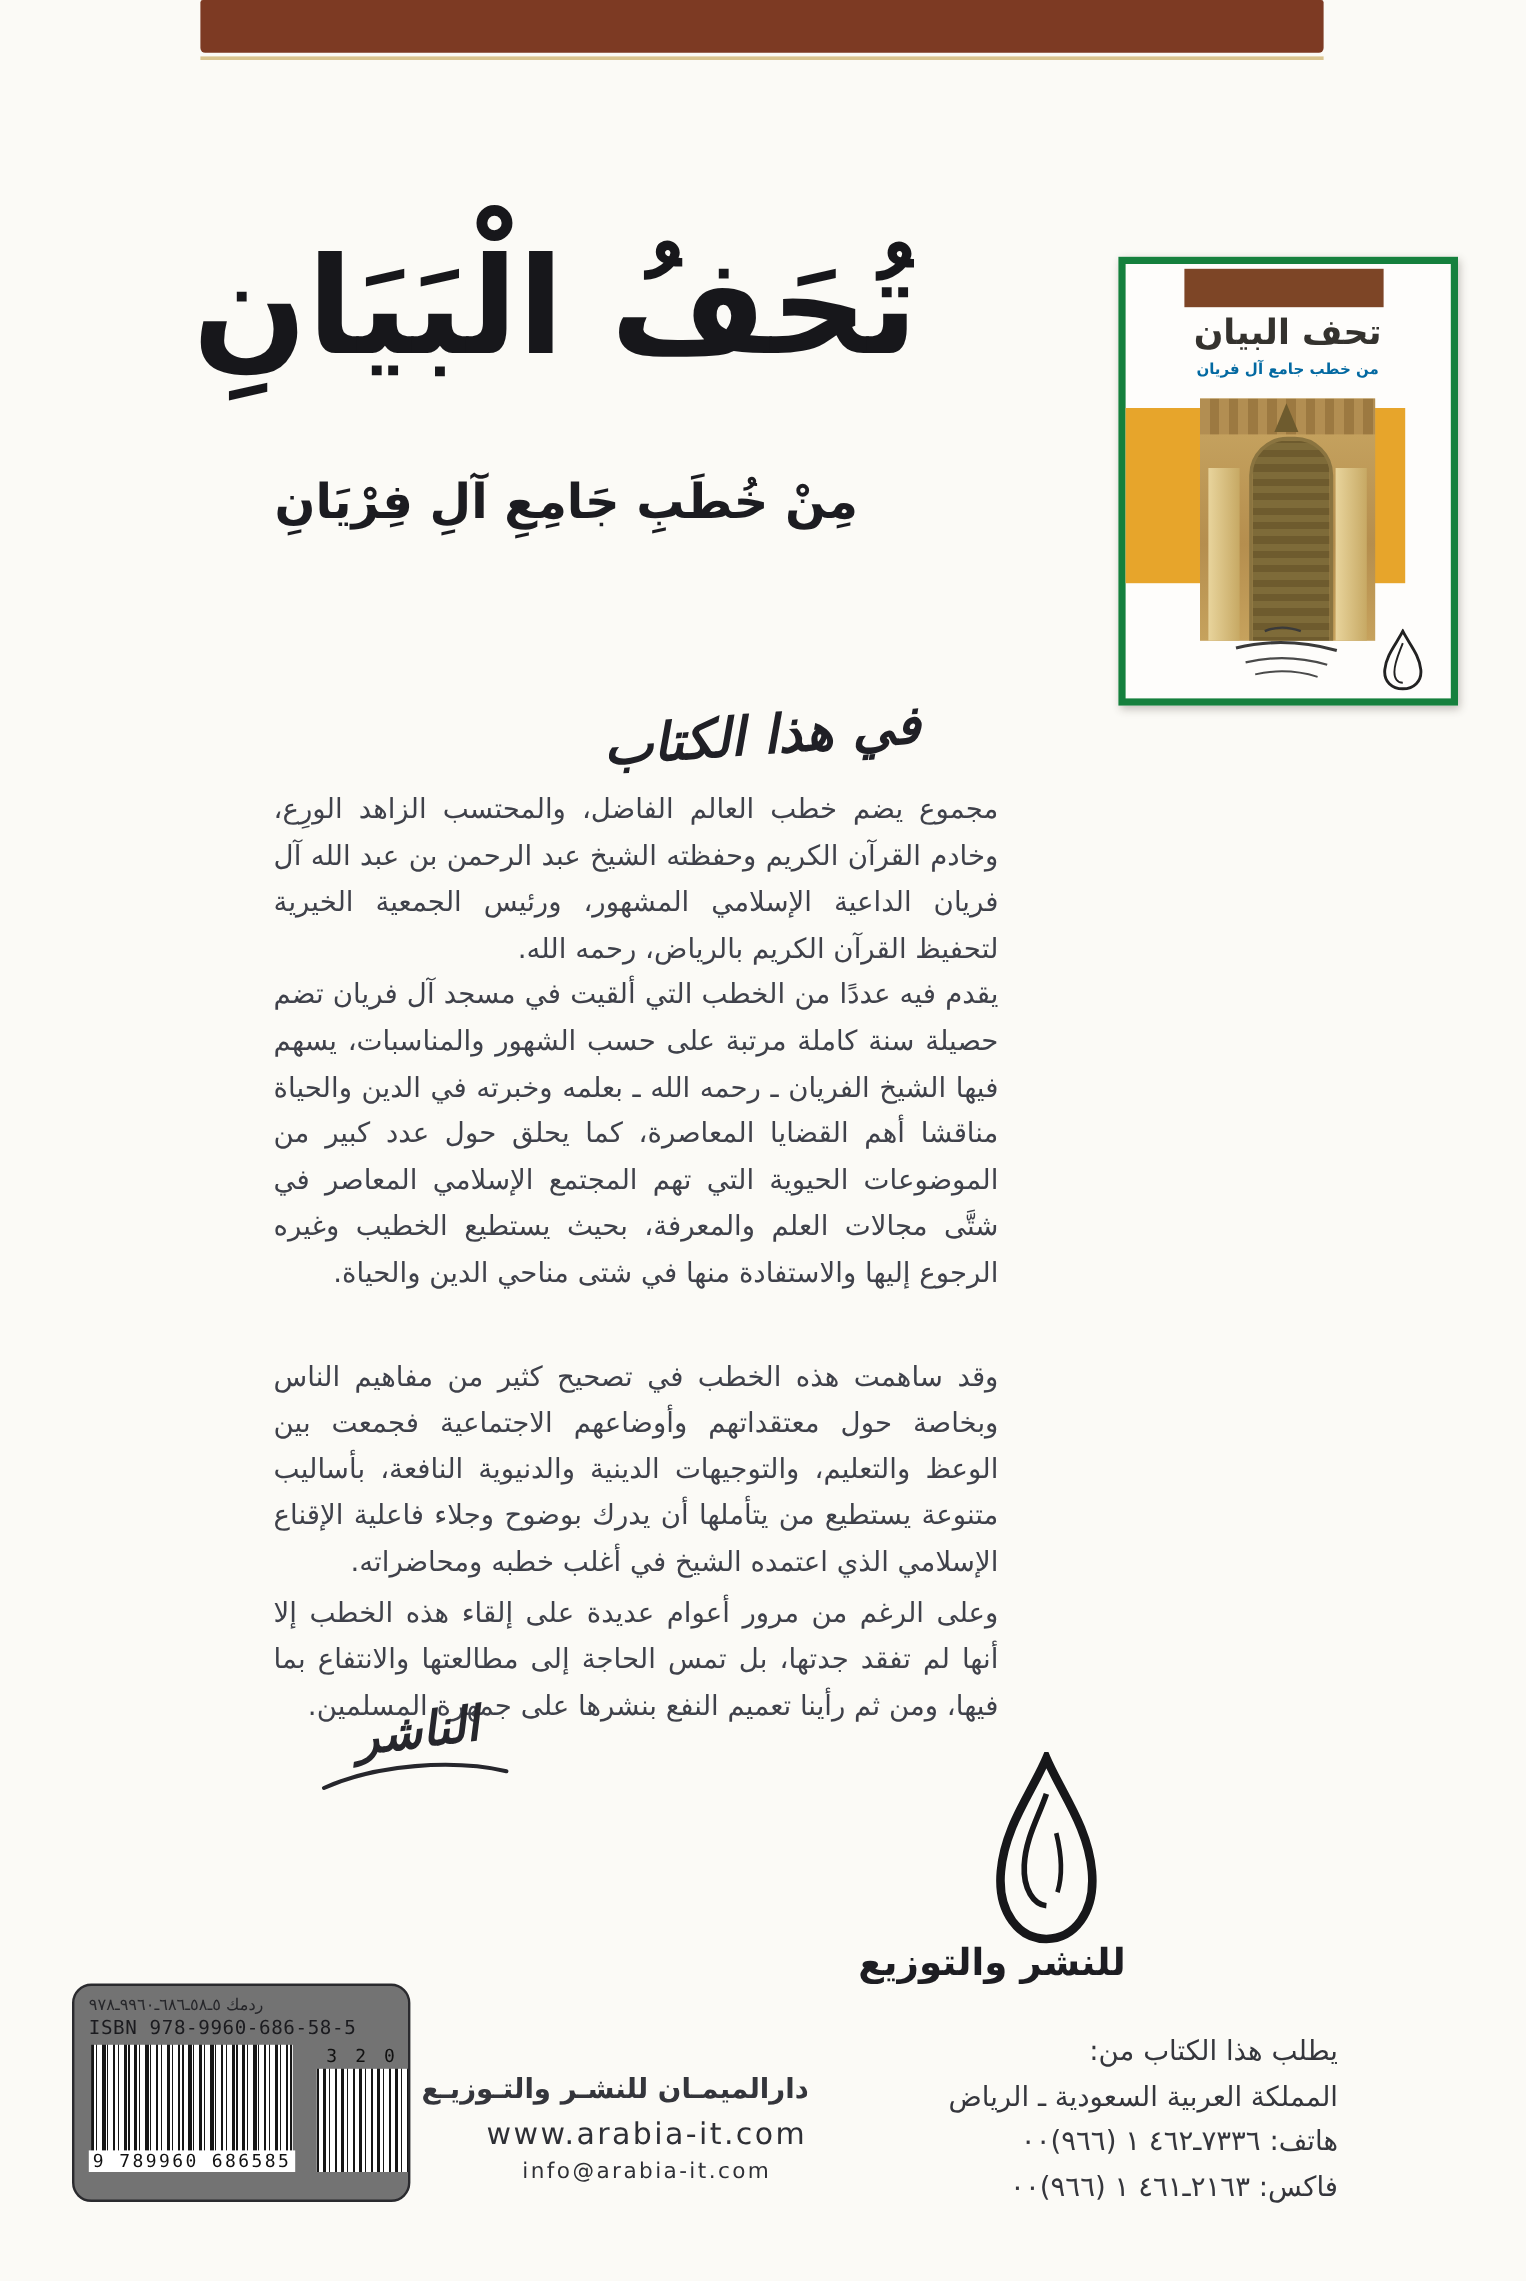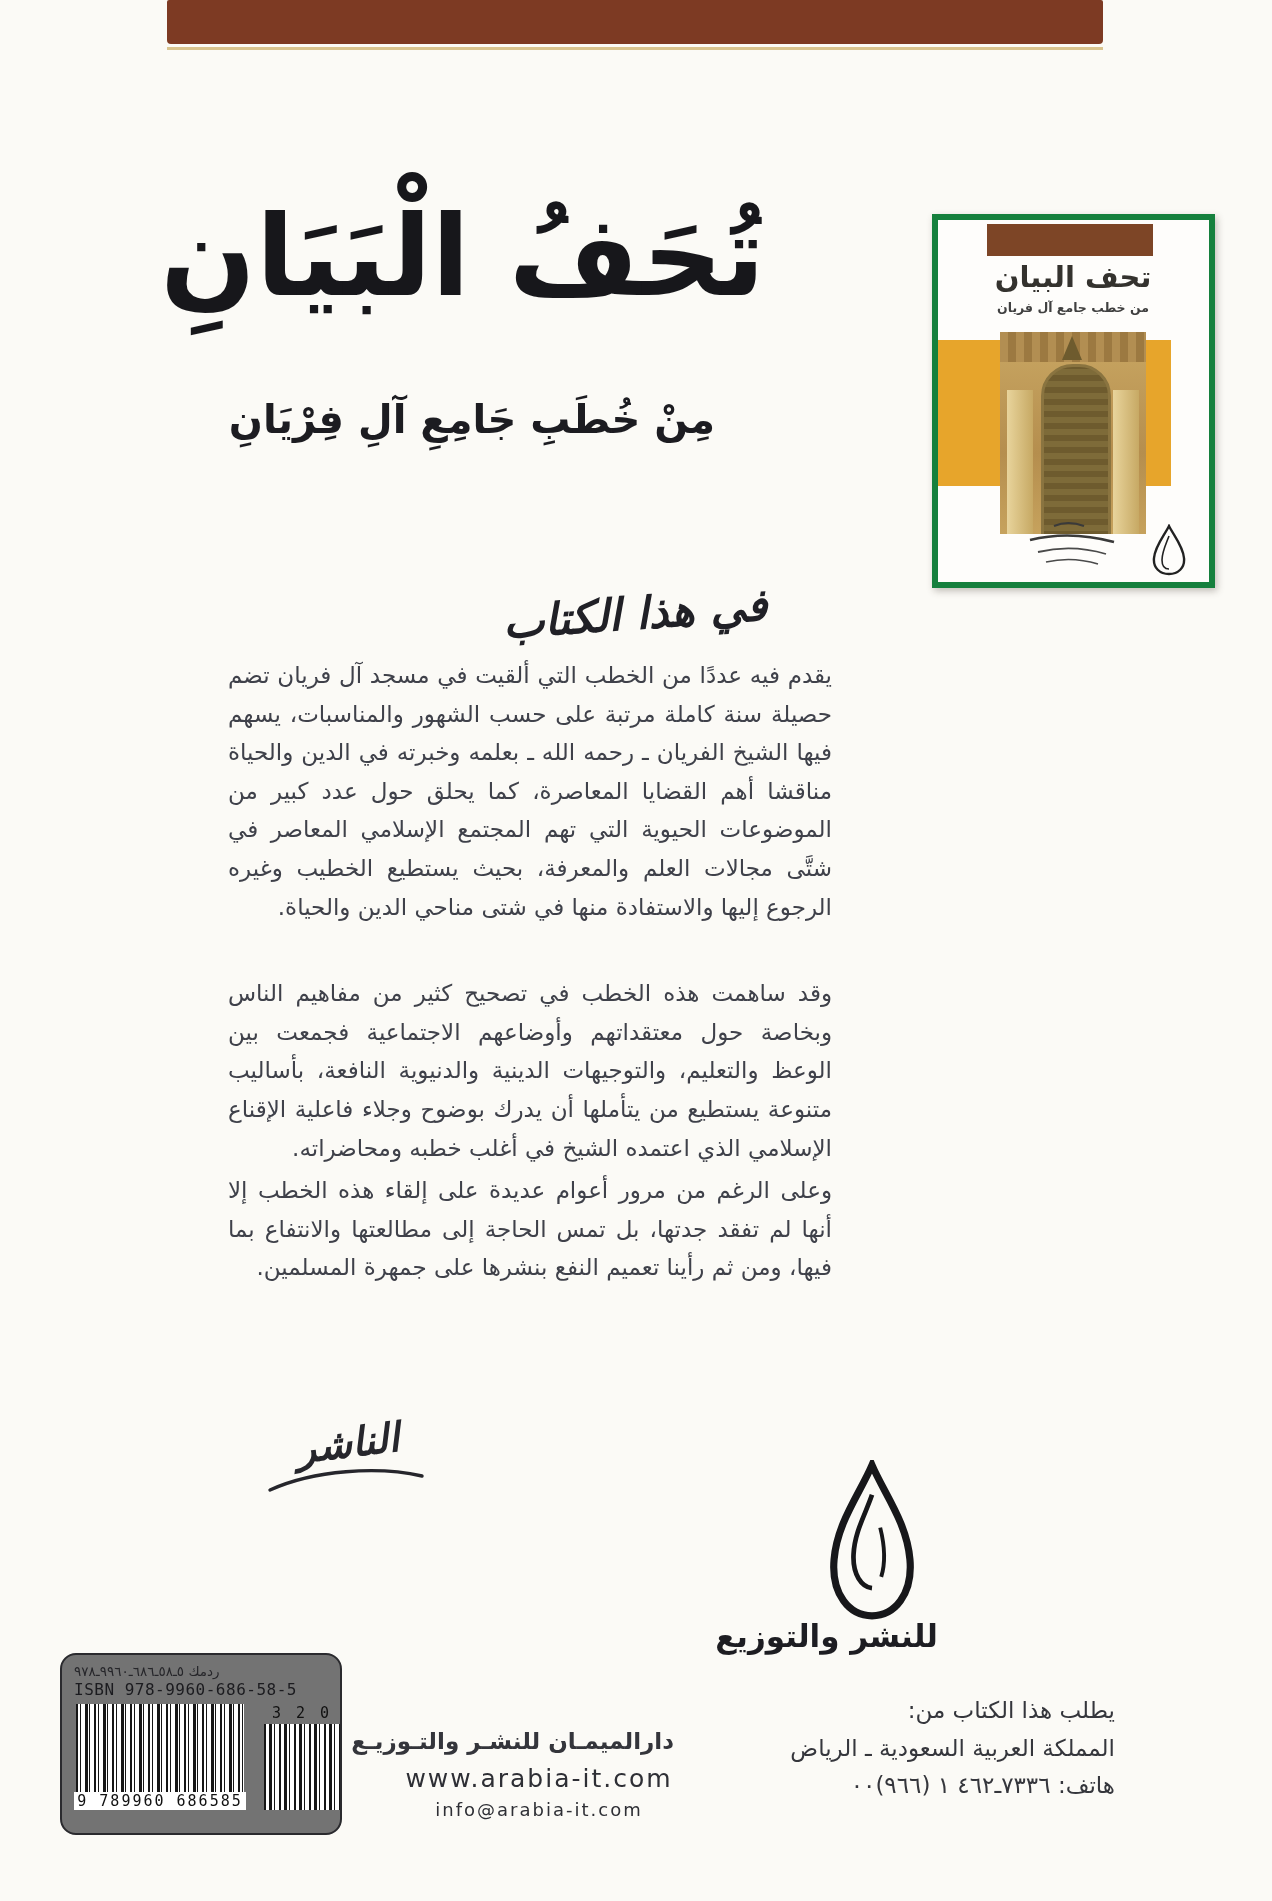--- a/index.html
+++ b/index.html
@@ -77,21 +77,21 @@
     text-align:right;font-size:23px;color:#35363c;line-height:37.5px;}
   .contact .line{white-space:nowrap;}
 
   
   .thumb{position:absolute;left:932px;top:214px;width:271px;height:362px;background:#fefdfb;
     border:6px solid #15803d;box-shadow:2px 3px 7px rgba(60,50,40,.3);}
   .thumb-band{position:absolute;left:49px;top:4px;width:166px;height:32px;background:#7d4526;}
   .thumb-title{position:absolute;left:35px;top:40px;width:200px;text-align:center;
     font-size:29px;font-weight:bold;color:#34322e;direction:rtl;white-space:nowrap;}
   .thumb-subtitle{position:absolute;left:35px;top:80px;width:200px;text-align:center;
-    font-size:12.5px;font-weight:bold;color:#404040;direction:rtl;white-space:nowrap;}
+    font-size:12.5px;font-weight:bold;color:#0369a1;direction:rtl;white-space:nowrap;}
   .thumb-orange{position:absolute;left:0;top:120px;width:233px;height:146px;background:#e7a52b;}
   .thumb-photo{position:absolute;left:62px;top:112px;width:146px;height:202px;
     background:linear-gradient(180deg,#c9a763,#b58e4e 60%,#c6a25d);overflow:hidden;}
   .photo-top{position:absolute;left:0;top:0;width:100%;height:30px;
     background:repeating-linear-gradient(90deg,#b28e52 0 8px,#9c7941 8px 16px);}
   .pillar-l,.pillar-r{position:absolute;top:58px;width:26px;height:144px;
     background:linear-gradient(90deg,#e8d49c,#c7a964);}
   .pillar-l{left:7px;} .pillar-r{right:7px;}
   .mihrab{position:absolute;left:41px;top:32px;width:64px;height:170px;
     background:repeating-linear-gradient(0deg,#6e5b2e 0 6px,#7e6b39 6px 12px);
@@ -133,20 +133,21 @@
     </svg>
     <svg class="thumb-logo" viewBox="0 0 42 52">
       <path d="M21 2 C16 12 7 22 6 34 C5 44 12 50 21 50 C30 50 37 44 36 34 C35 22 26 12 21 2 Z" stroke="#222" stroke-width="2.4" fill="none"></path>
       <path d="M21 12 C18 20 14 28 14 36 C14 42 17 45 21 45" stroke="#222" stroke-width="1.6" fill="none"></path>
     </svg>
   </div>
 
   <div class="section-heading">في هذا الكتاب</div>
 
   <div class="body-text">
+    <p>مجموع يضم خطب العالم الفاضل، والمحتسب الزاهد الورِع، وخادم القرآن الكريم وحفظته الشيخ عبد الرحمن بن عبد الله آل فريان الداعية الإسلامي المشهور، ورئيس الجمعية الخيرية لتحفيظ القرآن الكريم بالرياض، رحمه الله.</p>
     <p>يقدم فيه عددًا من الخطب التي ألقيت في مسجد آل فريان تضم حصيلة سنة كاملة مرتبة على حسب الشهور والمناسبات، يسهم فيها الشيخ الفريان ـ رحمه الله ـ بعلمه وخبرته في الدين والحياة مناقشا أهم القضايا المعاصرة، كما يحلق حول عدد كبير من الموضوعات الحيوية التي تهم المجتمع الإسلامي المعاصر في شتَّى مجالات العلم والمعرفة، بحيث يستطيع الخطيب وغيره الرجوع إليها والاستفادة منها في شتى مناحي الدين والحياة.</p>
     <p class="gap-big">وقد ساهمت هذه الخطب في تصحيح كثير من مفاهيم الناس وبخاصة حول معتقداتهم وأوضاعهم الاجتماعية فجمعت بين الوعظ والتعليم، والتوجيهات الدينية والدنيوية النافعة، بأساليب متنوعة يستطيع من يتأملها أن يدرك بوضوح وجلاء فاعلية الإقناع الإسلامي الذي اعتمده الشيخ في أغلب خطبه ومحاضراته.</p>
     <p class="gap-small">وعلى الرغم من مرور أعوام عديدة على إلقاء هذه الخطب إلا أنها لم تفقد جدتها، بل تمس الحاجة إلى مطالعتها والانتفاع بما فيها، ومن ثم رأينا تعميم النفع بنشرها على جمهرة المسلمين.</p>
   </div>
 
   <div class="signature">الناشر</div>
   <svg class="signature-swash" width="168" height="34" viewBox="0 0 168 34">
     <path d="M8 28 C52 8 116 4 160 14" stroke="#26262c" stroke-width="3.4" fill="none" stroke-linecap="round"></path>
   </svg>
 
@@ -175,15 +176,19 @@
   <div class="pub-web">www.arabia-it.com</div>
   <div class="pub-email">info@arabia-it.com</div>
 
   <div class="contact">
     <div class="line">يطلب هذا الكتاب من:</div>
     <div class="line">المملكة العربية السعودية ـ الرياض</div>
     <div class="line">
       <span>هاتف:</span>
       <span class="num-ltr">٠٠(٩٦٦) ١ ٤٦٢ـ٧٣٣٦</span>
     </div>
+    <div class="line">
+      <span>فاكس:</span>
+      <span class="num-ltr">٠٠(٩٦٦) ١ ٤٦١ـ٢١٦٣</span>
+    </div>
   </div>
 
 </div>
 
 </body></html>

